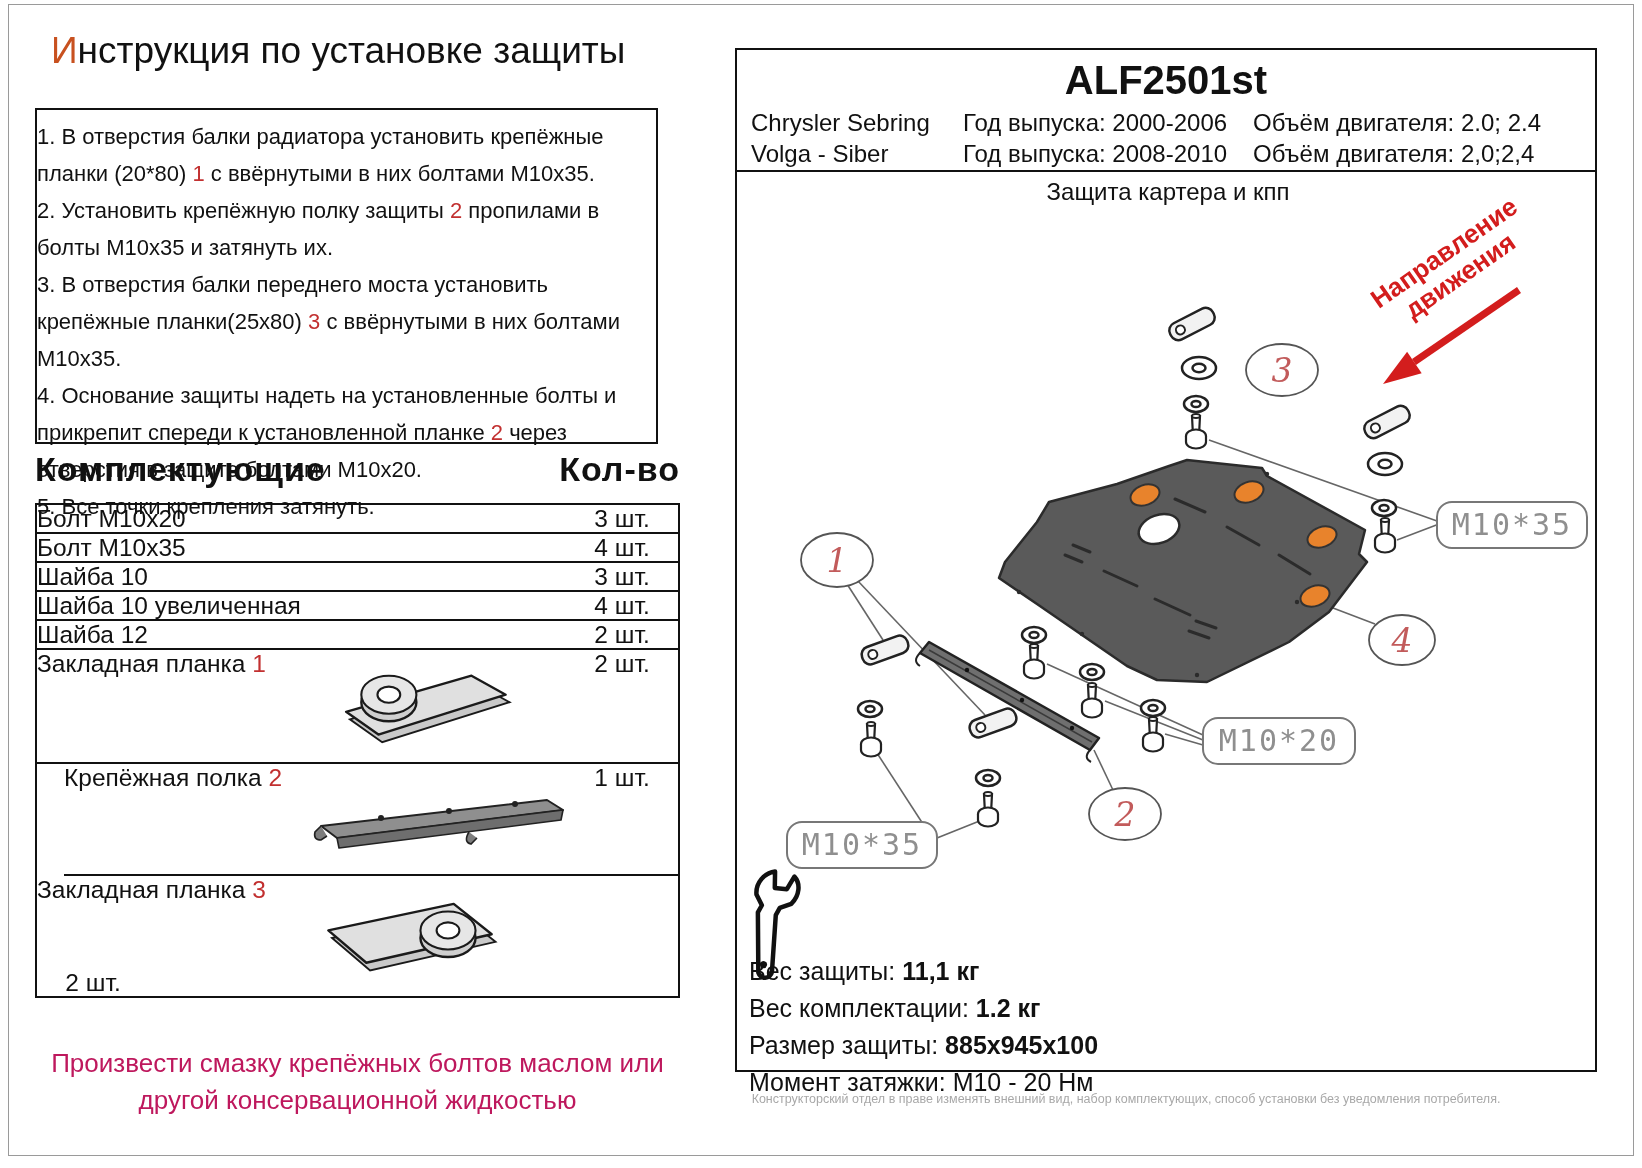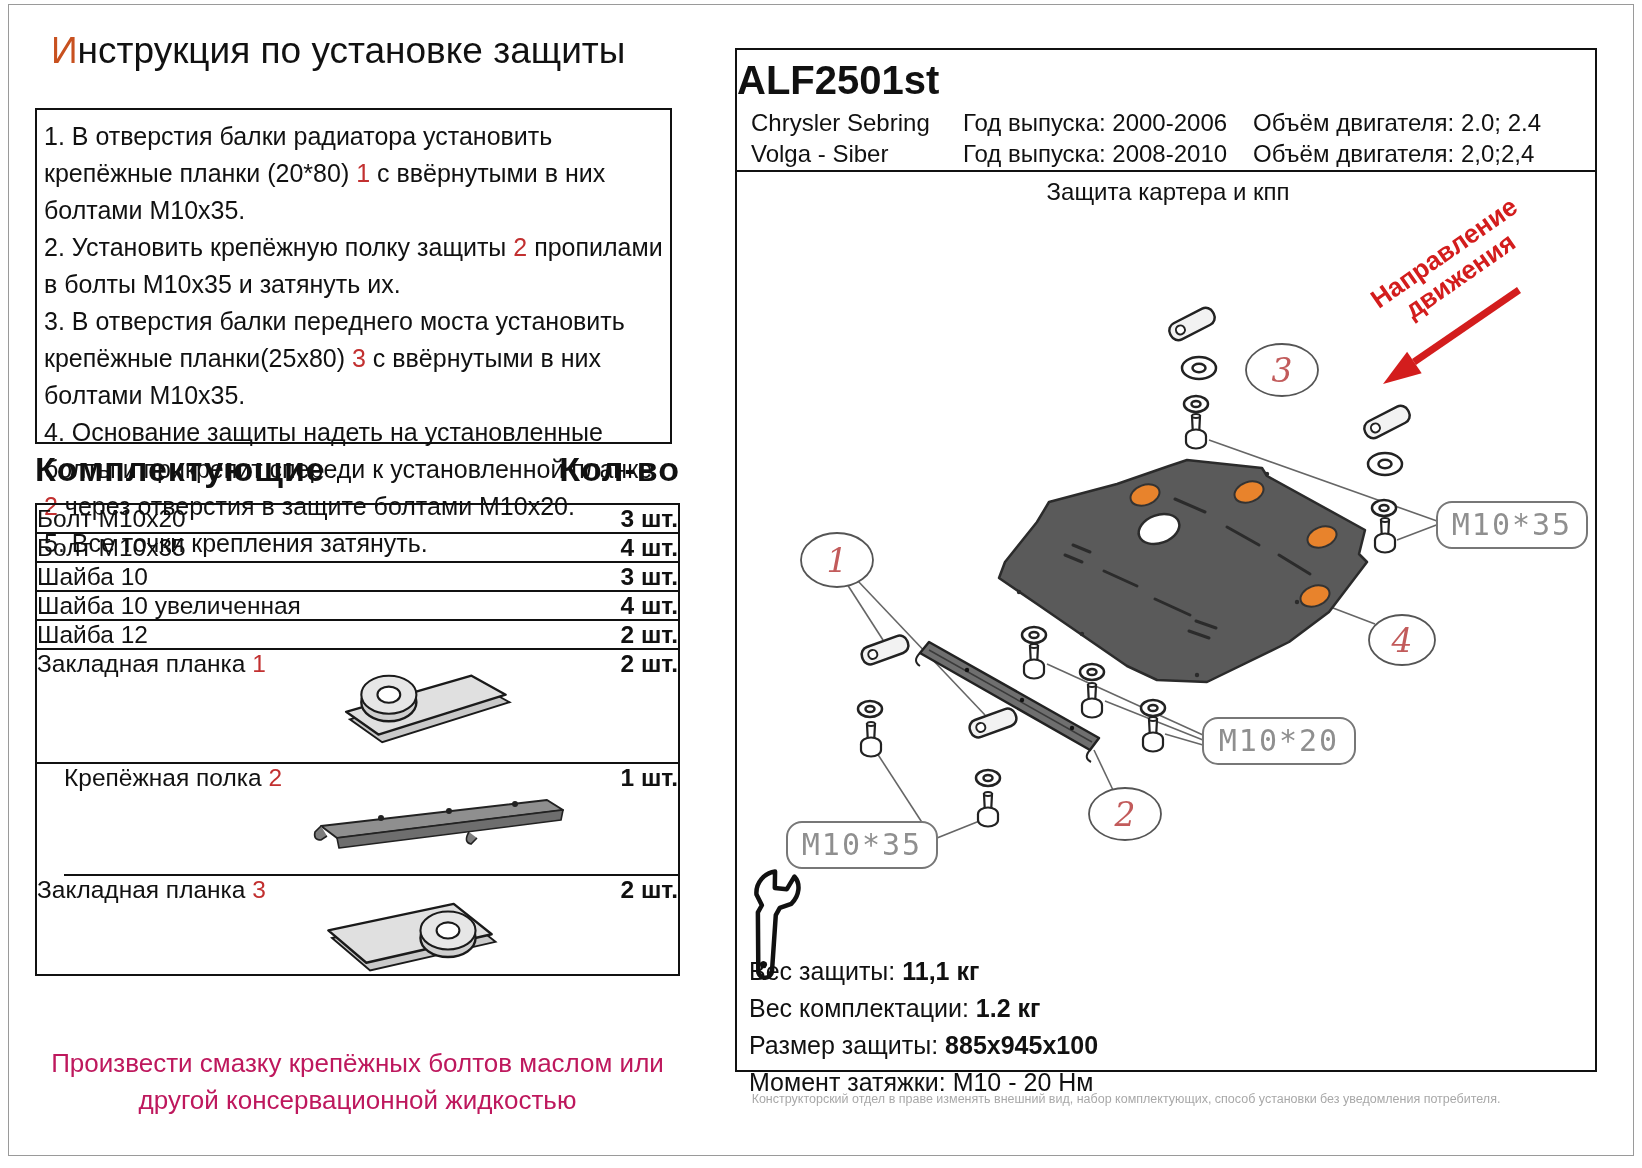--- a/index.html
+++ b/index.html
@@ -7,43 +7,43 @@
     width:1642px;height:1168px;position:relative;background:#fff;
     font-family:"Liberation Sans", sans-serif;color:#111;overflow:hidden;
   }
   .page-border{position:absolute;left:8px;top:4px;width:1624px;height:1150px;border:1px solid #9a9a9a;pointer-events:none;}
 
   
   .title{position:absolute;left:38px;top:30px;font-size:37px;letter-spacing:0;white-space:nowrap;margin-left:13px;}
   .title .accent{color:#c8511f;}
 
   .instructions{position:absolute;left:35px;top:108px;width:619px;height:316px;border:2px solid #111;
-    padding:8px 7px;font-size:25px;line-height:37px;}
+    padding:8px 0;font-size:22px;line-height:37px;}
   .red{color:#c23030;}
 
   .comp-head{position:absolute;left:35px;top:450px;width:645px;display:flex;justify-content:space-between;
     font-size:34px;font-weight:bold;letter-spacing:1px;}
 
   .comp-table{position:absolute;left:35px;top:503px;width:641px;border:2px solid #111;}
   .comp-row{position:relative;display:flex;border-bottom:2px solid #111;font-size:24.5px;line-height:27px;}
   .comp-row:last-child{border-bottom:none;}
   .comp-row .nm{flex:1;padding-left:0;}
-  .comp-row .qty{width:112px;text-align:right;font-weight:bold;}
+  .comp-row .qty{width:112px;text-align:center;}
   .comp-row.tall1{height:112px;}
   .comp-row.tall2{height:110px;margin-left:27px;}
-  .comp-row.tall3{height:98px;}
+  .comp-row.tall3{height:120px;flex-direction:column;}
   .part-img{position:absolute;}
 
   .warning{position:absolute;left:35px;top:1045px;width:645px;text-align:center;color:#be185d;
     font-size:26px;line-height:37px;}
 
   
   .diagram-box{position:absolute;left:735px;top:48px;width:858px;height:1020px;border:2px solid #111;}
   .dg-header{position:absolute;left:0;top:0;width:100%;height:122px;border-bottom:2px solid #111;box-sizing:border-box;}
-  .dg-code{text-align:left;font-size:40px;font-weight:bold;margin-top:8px;}
+  .dg-code{text-align:center;font-size:40px;font-weight:bold;margin-top:8px;}
   .dg-grid{display:grid;grid-template-columns:212px 290px 1fr;padding:4px 0 0 14px;font-size:24px;line-height:31px;}
   .dg-svg{position:absolute;left:0;top:122px;}
 
   .specs{position:absolute;left:12px;top:903px;font-size:25px;line-height:37px;white-space:nowrap;}
   .specs .b{font-weight:bold;}
 
   .footnote{position:absolute;left:735px;top:1092px;width:782px;padding-right:80px;text-align:center;
     font-size:12.5px;color:#a8a8a8;}
 </style>
 </head>

